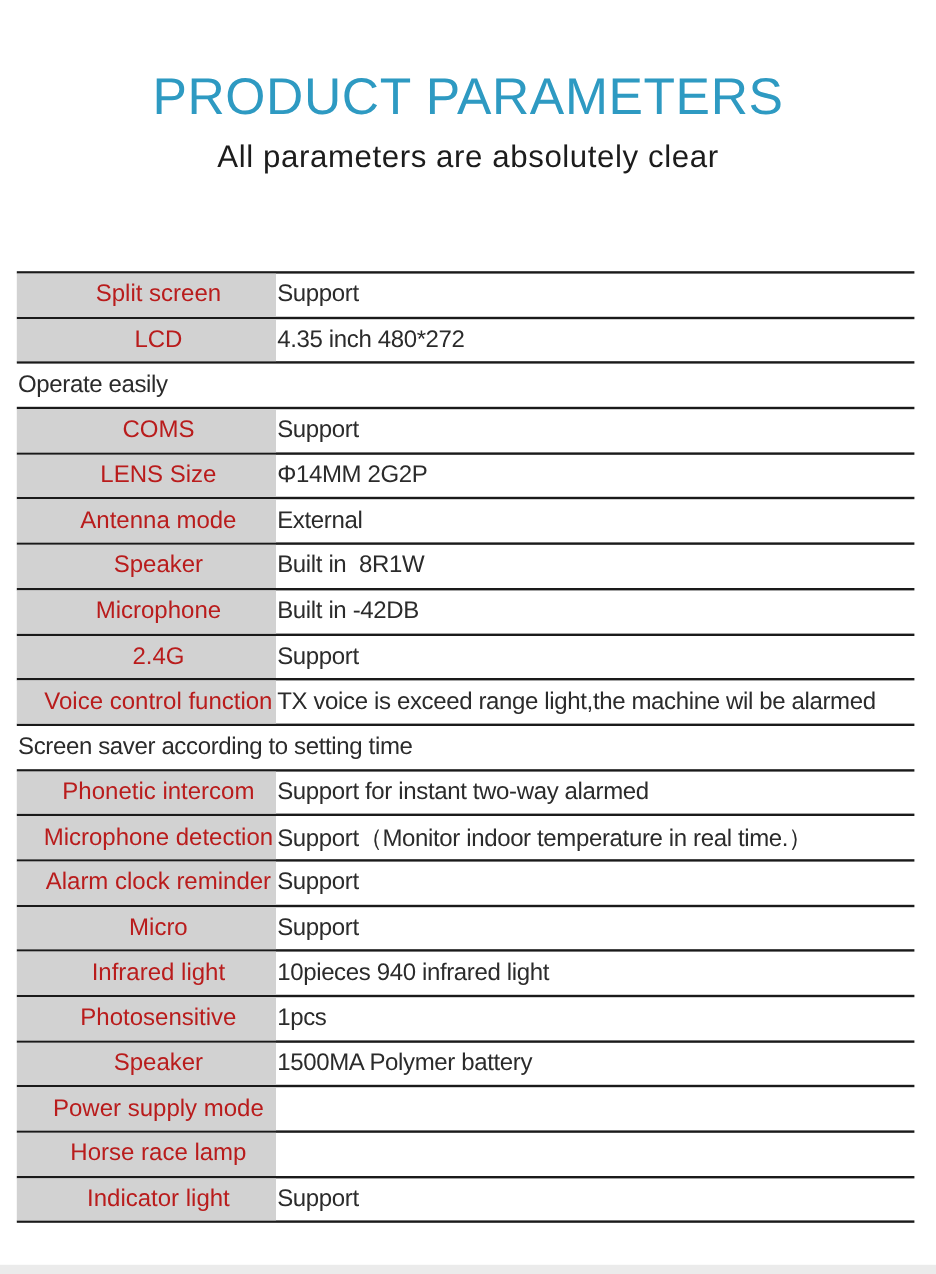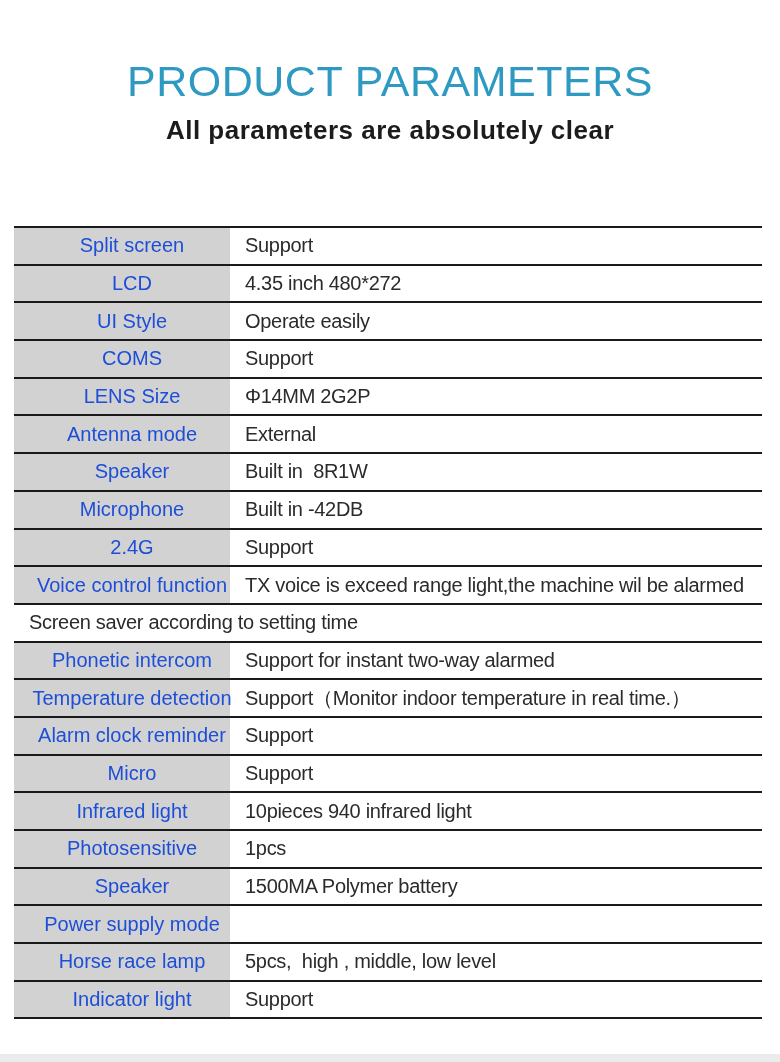--- a/index.html
+++ b/index.html
@@ -30,21 +30,21 @@
     color: var(--title-color, #2E9AC2);
   }
 
   .page-subtitle {
     position: absolute;
     top: 115px;
     left: 0;
     width: 100%;
     text-align: center;
     font-size: 26px;
-    font-weight: 700;
+    font-weight: 400;
     letter-spacing: 0.5px;
     color: #1c1c1c;
   }
 
   .param-table {
     position: absolute;
     left: 14px;
     top: 226px;
     width: 748px;
     border-top: 2px solid var(--border-color, #1a1a1a);
@@ -57,30 +57,30 @@
   }
 
   .param-label-cell {
     width: 216px;
     flex: 0 0 216px;
     background: var(--label-bg, #d2d2d2);
     display: flex;
     align-items: center;
     justify-content: center;
     font-size: 20px;
-    color: #1d4ed8;
+    color: #b91c1c;
     white-space: nowrap;
     padding-left: 20px;
   }
 
   .param-value-cell {
     flex: 1;
     display: flex;
     align-items: center;
-    padding-left: 15px;
+    padding-left: 1px;
     font-size: 20px;
     letter-spacing: -0.3px;
     color: #2b2b2b;
     white-space: pre;
     overflow: hidden;
   }
 
   .bottom-strip {
     position: absolute;
     left: 0;
@@ -102,21 +102,20 @@
   <div class="param-table">
       <div class="param-row">
         <div class="param-label-cell">Split screen</div>
         <div class="param-value-cell">Support</div>
       </div>
       <div class="param-row">
         <div class="param-label-cell">LCD</div>
         <div class="param-value-cell">4.35 inch 480*272</div>
       </div>
       <div class="param-row">
-        <div class="param-label-cell">UI Style</div>
         <div class="param-value-cell">Operate easily</div>
       </div>
       <div class="param-row">
         <div class="param-label-cell">COMS</div>
         <div class="param-value-cell">Support</div>
       </div>
       <div class="param-row">
         <div class="param-label-cell">LENS Size</div>
         <div class="param-value-cell">Φ14MM 2G2P</div>
       </div>
@@ -141,21 +140,21 @@
         <div class="param-value-cell">TX voice is exceed range light,the machine wil be alarmed</div>
       </div>
       <div class="param-row">
         <div class="param-value-cell">Screen saver according to setting time</div>
       </div>
       <div class="param-row">
         <div class="param-label-cell">Phonetic intercom</div>
         <div class="param-value-cell">Support for instant two-way alarmed</div>
       </div>
       <div class="param-row">
-        <div class="param-label-cell">Temperature detection</div>
+        <div class="param-label-cell">Microphone detection</div>
         <div class="param-value-cell">Support（Monitor indoor temperature in real time.）</div>
       </div>
       <div class="param-row">
         <div class="param-label-cell">Alarm clock reminder</div>
         <div class="param-value-cell">Support</div>
       </div>
       <div class="param-row">
         <div class="param-label-cell">Micro</div>
         <div class="param-value-cell">Support</div>
       </div>
@@ -169,21 +168,20 @@
       </div>
       <div class="param-row">
         <div class="param-label-cell">Speaker</div>
         <div class="param-value-cell">1500MA Polymer battery</div>
       </div>
       <div class="param-row">
         <div class="param-label-cell">Power supply mode</div>
       </div>
       <div class="param-row">
         <div class="param-label-cell">Horse race lamp</div>
-        <div class="param-value-cell">5pcs,  high , middle, low level</div>
       </div>
       <div class="param-row">
         <div class="param-label-cell">Indicator light</div>
         <div class="param-value-cell">Support</div>
       </div>
     </div>
 
   <div class="bottom-strip"></div>
 
 </div>

